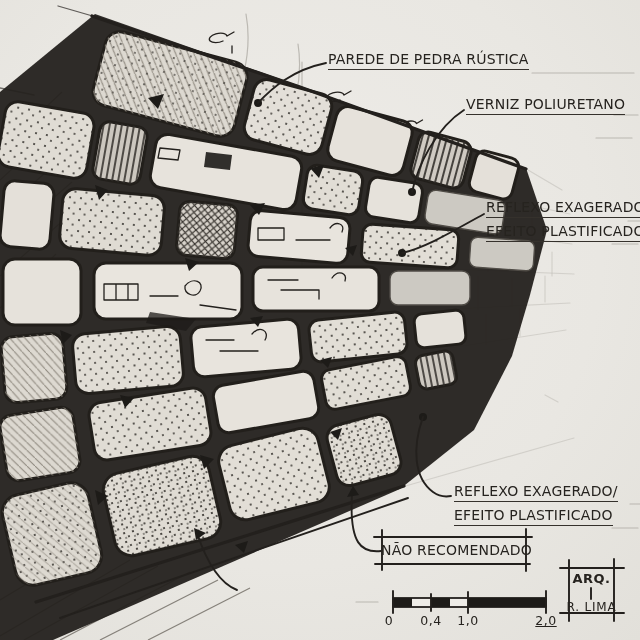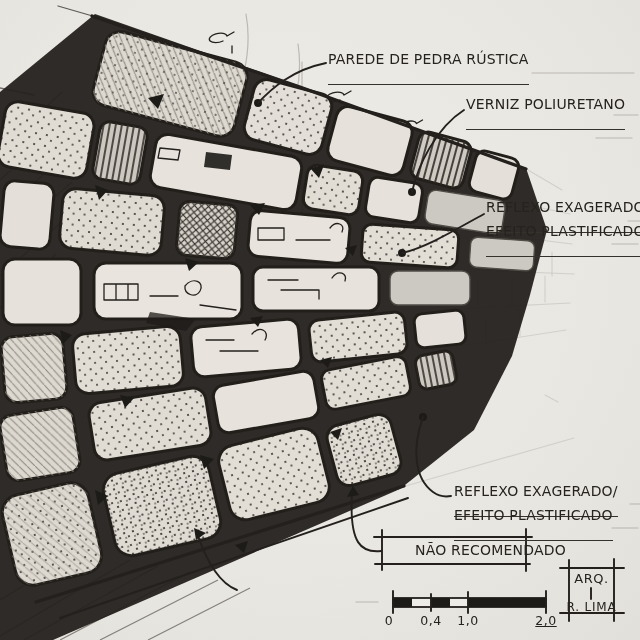--- a/index.html
+++ b/index.html
@@ -2,21 +2,21 @@
 <html><head>
 <meta charset="utf-8">
 <style>
   html,body{margin:0;padding:0;background:#d8d6d2;}
   .stage{position:relative;width:640px;height:640px;margin:0 auto;overflow:hidden;
          background:radial-gradient(circle at 45% 40%, #eeece8 0%, #e9e7e2 60%, #e2e0da 100%);
          font-family:"DejaVu Sans",sans-serif;}
   .stage svg{position:absolute;left:0;top:0;}
   .lbl{position:absolute;font-size:14px;line-height:1;color:#26231f;white-space:nowrap;
        letter-spacing:.2px;font-weight:500;}
-  .lbl .u{display:inline-block;padding-bottom:18px;border-bottom:1.7px solid #35312c;}
+  .lbl .u{display:inline-block;padding-bottom:3px;border-bottom:1.7px solid #35312c;}
   .ctr{text-align:center;}
   .num{position:absolute;font-size:12.5px;color:#26231f;letter-spacing:.5px;font-weight:500;}
   
   .ink{stroke:#23201d;fill:none;stroke-linecap:round;stroke-linejoin:round;}
   .w1{stroke-width:1.3;} .w2{stroke-width:1.9;} .w3{stroke-width:3.2;}
   .faint{stroke:#96918a;fill:none;stroke-width:1.2;opacity:.55;stroke-linecap:round;}
   .hatch{stroke:#6e6962;fill:none;stroke-width:1.2;opacity:.8;}
   .blob{fill:#1d1b18;stroke:none;}
   .stone{stroke:#221f1b;stroke-width:3;}
   .stoneF{stroke:#56524c;stroke-width:1.4;opacity:.85;}
@@ -307,24 +307,24 @@
 <div class="lbl" style="left:328px;top:52px;"><span class="u">PAREDE DE PEDRA RÚSTICA</span></div>
 
 <div class="lbl" style="left:466px;top:97px;"><span class="u">VERNIZ POLIURETANO</span></div>
 
 <div class="lbl" style="left:486px;top:200px;"><span class="u">REFLEXO EXAGERADO/</span></div>
 <div class="lbl" style="left:486px;top:224px;"><span class="u">EFEITO PLASTIFICADO</span></div>
 
 <div class="lbl" style="left:454px;top:484px;"><span class="u">REFLEXO EXAGERADO/</span></div>
 <div class="lbl" style="left:454px;top:508px;"><span class="u">EFEITO PLASTIFICADO</span></div>
 
-<div class="lbl ctr" style="left:403px;top:543px;width:146px;padding-left:12px;"><span>NÃO RECOMENDADO</span></div>
+<div class="lbl ctr" style="left:381px;top:543px;width:146px;"><span>NÃO RECOMENDADO</span></div>
 
 
 <div class="num ctr" style="left:381px;top:613px;width:16px;">0</div>
 <div class="num ctr" style="left:417px;top:613px;width:28px;">0,4</div>
 <div class="num ctr" style="left:454px;top:613px;width:28px;">1,0</div>
 <div class="num ctr" style="left:532px;top:613px;width:28px;text-decoration:underline;">2,0</div>
 
-<div class="num ctr" style="left:569px;top:571px;width:45px;font-size:13px;">ARQ.</div>
+<div class="num ctr" style="left:569px;top:571px;width:45px;font-size:13px;font-weight:bold;">ARQ.</div>
 <div class="num ctr" style="left:563px;top:600px;width:57px;font-size:12px;letter-spacing:.8px;">R. LIMA</div>
 
 </div>
 
 </body></html>

